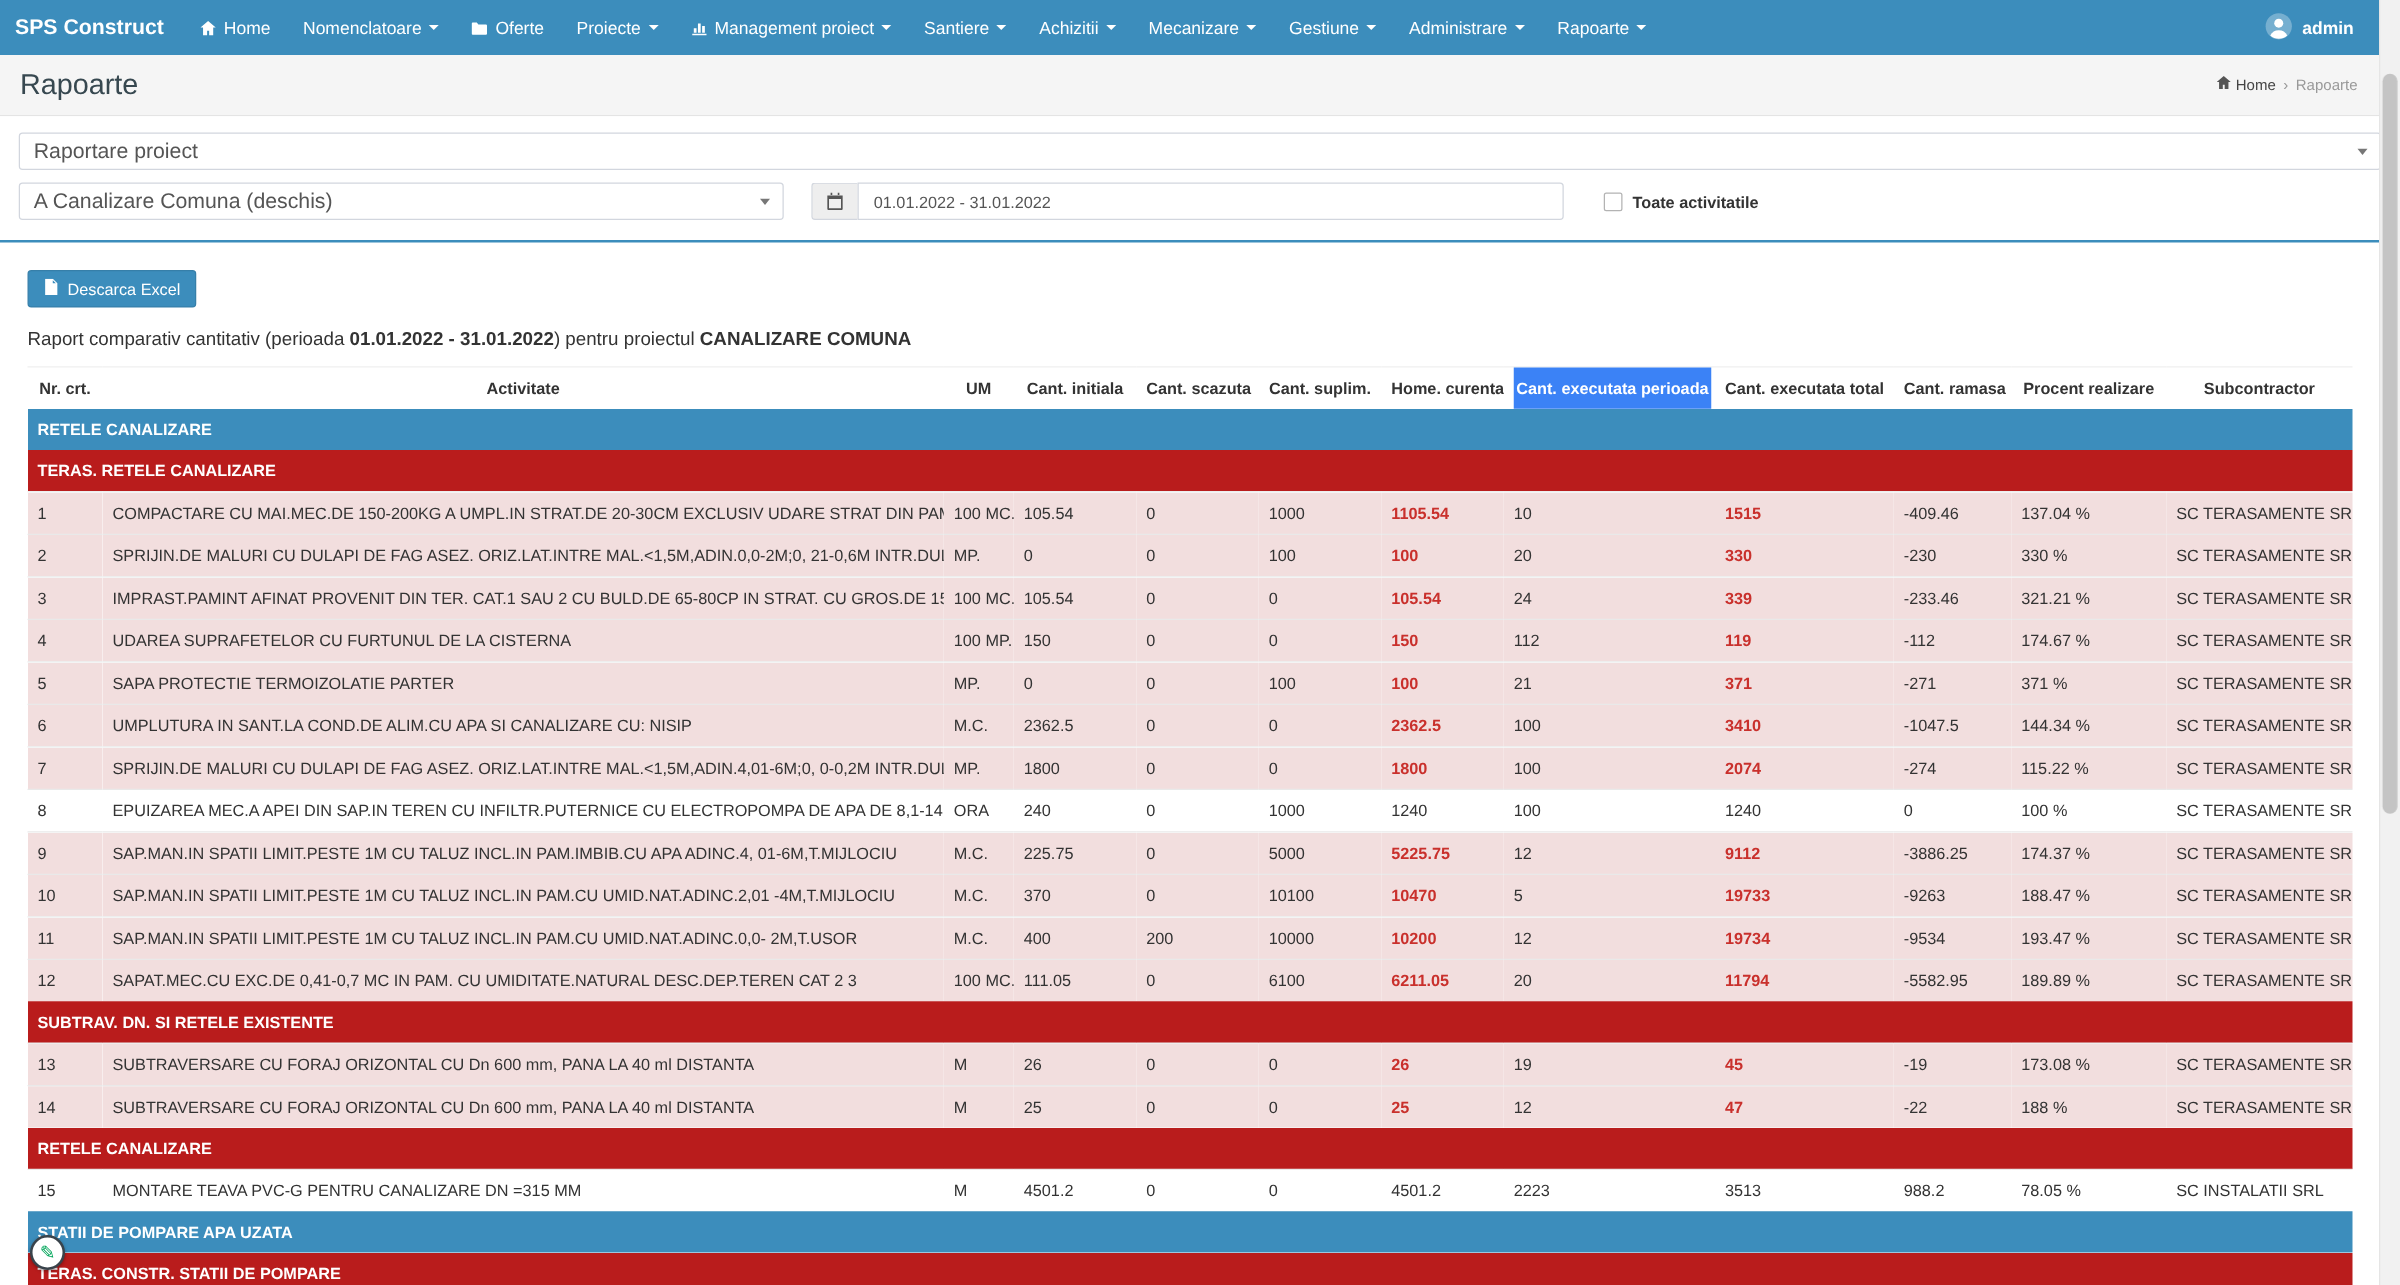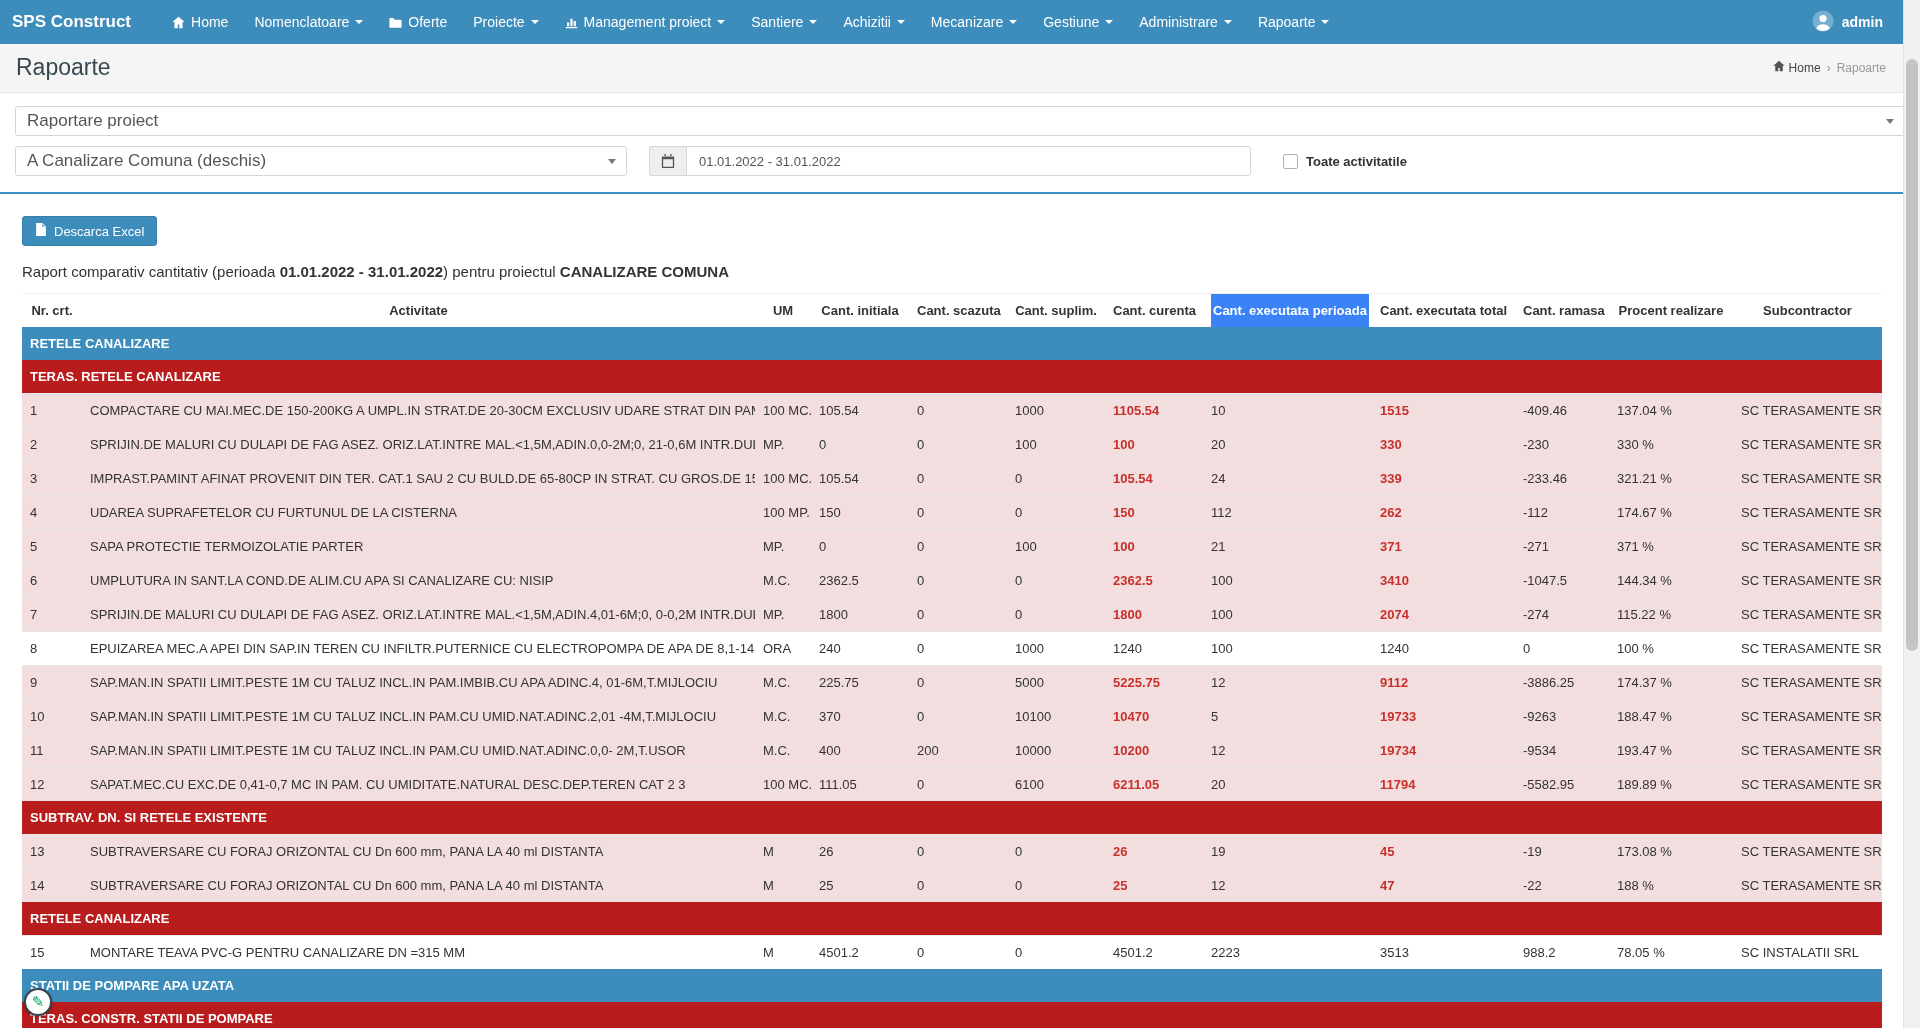--- a/index.html
+++ b/index.html
@@ -1,20 +1,20 @@
 <!DOCTYPE html>
 <html><head>
 <meta charset="utf-8">
 <style>
   * { margin:0; padding:0; box-sizing:border-box; }
   html,body { width:1920px; height:1028px; overflow:hidden; background:#fff;
     font-family:"Liberation Sans", sans-serif; }
 
   
-  .navbar { height:44px; background:#3c8dbc; color:#fff; display:flex; align-items:stretch; padding-right:17px;gap:12px; }
+  .navbar { height:44px; background:#3c8dbc; color:#fff; display:flex; align-items:stretch; padding-right:17px; }
   .brand { display:flex; align-items:center; padding:0 16px 0 12px; font-weight:bold; font-size:17px; color:#fff; cursor:pointer; white-space:nowrap; }
   .nav-items { display:flex; list-style:none; align-items:stretch; }
   .nav-items li { display:flex; align-items:center; padding:0 13px; font-size:14px; cursor:pointer; white-space:nowrap; }
   .nico { display:inline-flex; margin-right:6px; }
   .caret { display:inline-block; width:0; height:0; border-left:4px solid transparent; border-right:4px solid transparent; border-top:4px solid #fff; margin-left:6px; }
   .nav-user { margin-left:auto; display:flex; align-items:center; gap:8px; padding:0 20px; font-size:14px; font-weight:bold; cursor:pointer; }
 
   
   .content-header { background:#f5f5f5; border-bottom:1px solid #e4e4e4; padding:10px 34px 11px 16px; display:flex; align-items:center; justify-content:space-between; }
   .page-title { font-size:23px; font-weight:500; color:#374850; }
@@ -199,21 +199,21 @@
         <col>
     </colgroup>
     <thead>
         <tr id="head-row">
           <th>Nr. crt.</th>
           <th>Activitate</th>
           <th>UM</th>
           <th>Cant. initiala</th>
           <th>Cant. scazuta</th>
           <th>Cant. suplim.</th>
-          <th>Cant. curenta</th>
+          <th>Home. curenta</th>
           <th><span class="hl">Cant. executata perioada</span></th>
           <th>Cant. executata total</th>
           <th>Cant. ramasa</th>
           <th>Procent realizare</th>
           <th>Subcontractor</th>
         </tr>
       </thead>
     <tbody id="table-body">
         <tr class="section sec-1">
           <td colspan="12">RETELE CANALIZARE</td>
@@ -265,21 +265,21 @@
         </tr>
         <tr class="item alert-row">
           <td>4</td>
           <td>UDAREA SUPRAFETELOR CU FURTUNUL DE LA CISTERNA</td>
           <td>100 MP.</td>
           <td>150</td>
           <td>0</td>
           <td>0</td>
           <td class="red">150</td>
           <td>112</td>
-          <td class="red">262</td>
+          <td class="red">119</td>
           <td>-112</td>
           <td>174.67 %</td>
           <td>SC TERASAMENTE SRL</td>
         </tr>
         <tr class="item alert-row">
           <td>5</td>
           <td>SAPA PROTECTIE TERMOIZOLATIE PARTER</td>
           <td>MP.</td>
           <td>0</td>
           <td>0</td>

